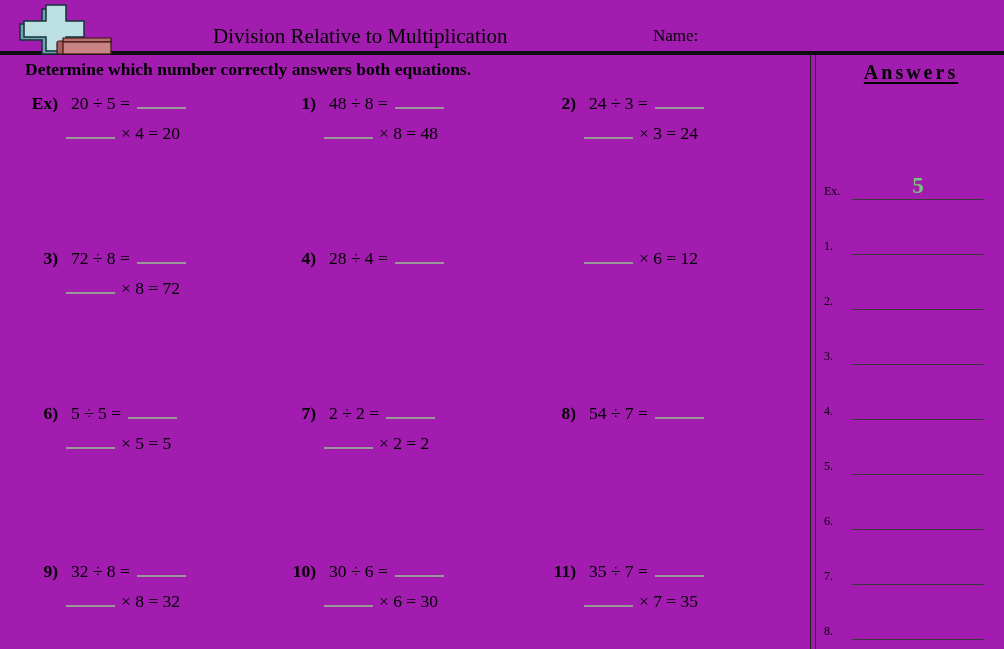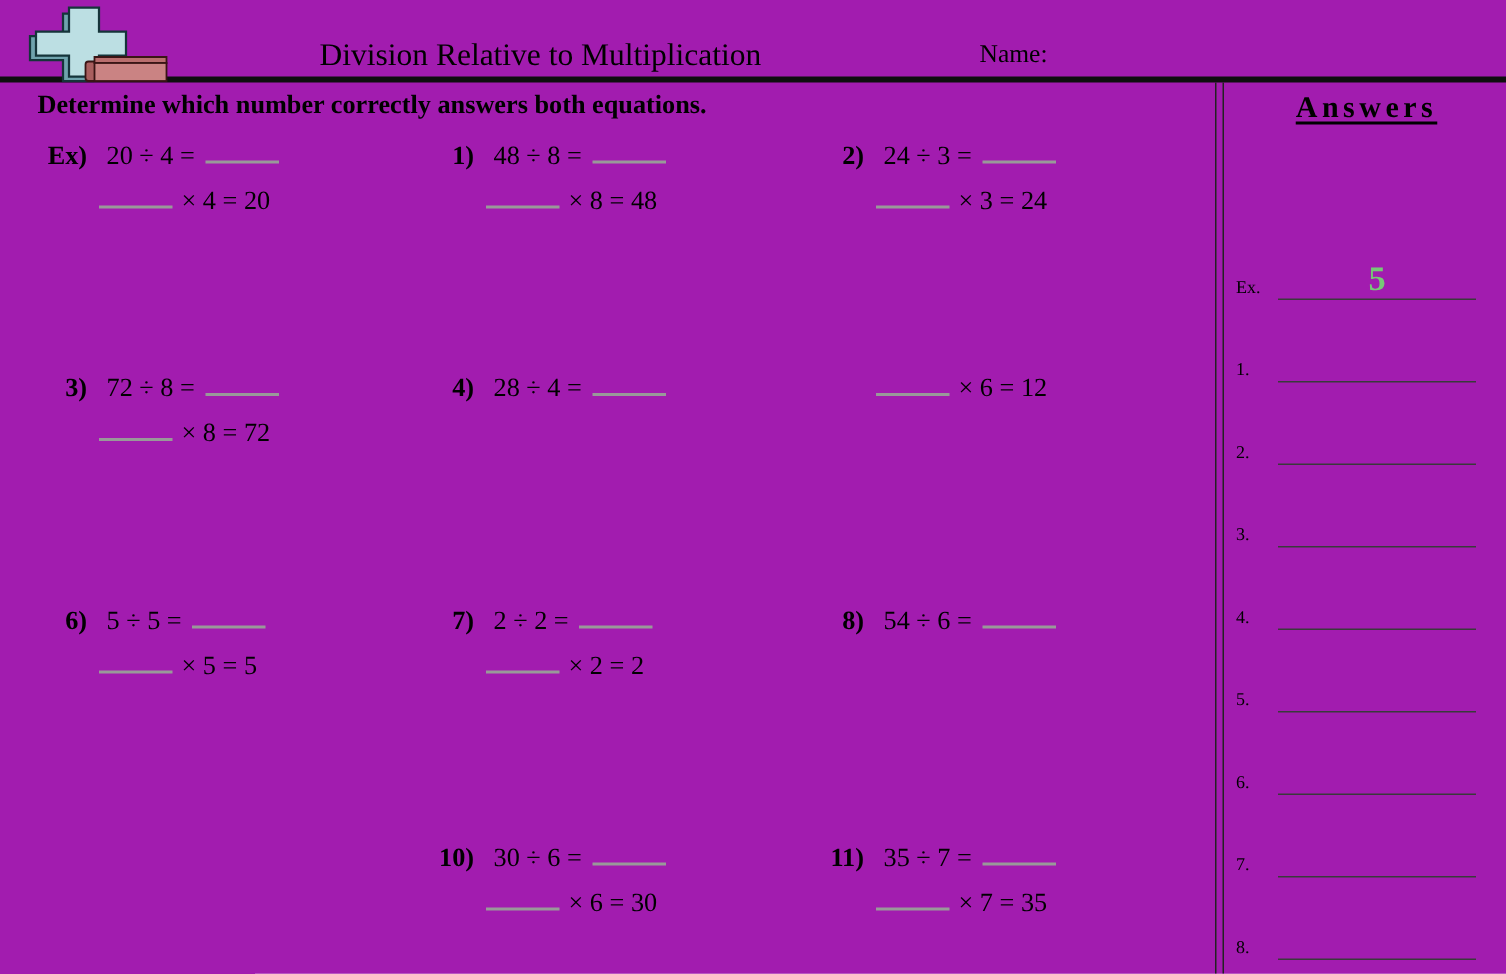--- a/index.html
+++ b/index.html
@@ -68,21 +68,21 @@
       <polygon points="55,37 103,37 103,41 55,41" fill="#b96e6e" stroke="#3a1515" stroke-width="1.2"></polygon>
       <rect x="55" y="41" width="48" height="12" fill="#ca8383" stroke="#3a1515" stroke-width="1.2"></rect>
     </svg>
   </div>
   <div class="title">Division Relative to Multiplication</div>
   <div class="name-label">Name:</div>
   <div class="header-rule"></div>
   <div class="instruction">Determine which number correctly answers both equations.</div>
 
   <div class="problem r0 c0">
-    <div class="pl1"><span class="pnum">Ex)</span><span class="eq">20 ÷ 4 =</span><span class="blank"></span></div>
+    <div class="pl1"><span class="pnum">Ex)</span><span class="eq">20 ÷ 5 =</span><span class="blank"></span></div>
     <div class="pl2"><span class="blank"></span><span class="eq">× 4 = 20</span></div>
   </div>
   <div class="problem r0 c1">
     <div class="pl1"><span class="pnum">1)</span><span class="eq">48 ÷ 8 =</span><span class="blank"></span></div>
     <div class="pl2"><span class="blank"></span><span class="eq">× 8 = 48</span></div>
   </div>
   <div class="problem r0 c2">
     <div class="pl1"><span class="pnum">2)</span><span class="eq">24 ÷ 3 =</span><span class="blank"></span></div>
     <div class="pl2"><span class="blank"></span><span class="eq">× 3 = 24</span></div>
   </div>
@@ -100,23 +100,27 @@
 
   <div class="problem r2 c0">
     <div class="pl1"><span class="pnum">6)</span><span class="eq">5 ÷ 5 =</span><span class="blank"></span></div>
     <div class="pl2"><span class="blank"></span><span class="eq">× 5 = 5</span></div>
   </div>
   <div class="problem r2 c1">
     <div class="pl1"><span class="pnum">7)</span><span class="eq">2 ÷ 2 =</span><span class="blank"></span></div>
     <div class="pl2"><span class="blank"></span><span class="eq">× 2 = 2</span></div>
   </div>
   <div class="problem r2 c2">
-    <div class="pl1"><span class="pnum">8)</span><span class="eq">54 ÷ 6 =</span><span class="blank"></span></div>
+    <div class="pl1"><span class="pnum">8)</span><span class="eq">54 ÷ 7 =</span><span class="blank"></span></div>
   </div>
 
+  <div class="problem r3 c0">
+    <div class="pl1"><span class="pnum">9)</span><span class="eq">32 ÷ 8 =</span><span class="blank"></span></div>
+    <div class="pl2"><span class="blank"></span><span class="eq">× 8 = 32</span></div>
+  </div>
   <div class="problem r3 c1">
     <div class="pl1"><span class="pnum">10)</span><span class="eq">30 ÷ 6 =</span><span class="blank"></span></div>
     <div class="pl2"><span class="blank"></span><span class="eq">× 6 = 30</span></div>
   </div>
   <div class="problem r3 c2">
     <div class="pl1"><span class="pnum">11)</span><span class="eq">35 ÷ 7 =</span><span class="blank"></span></div>
     <div class="pl2"><span class="blank"></span><span class="eq">× 7 = 35</span></div>
   </div>
 
   <div class="answers-divider"></div>

